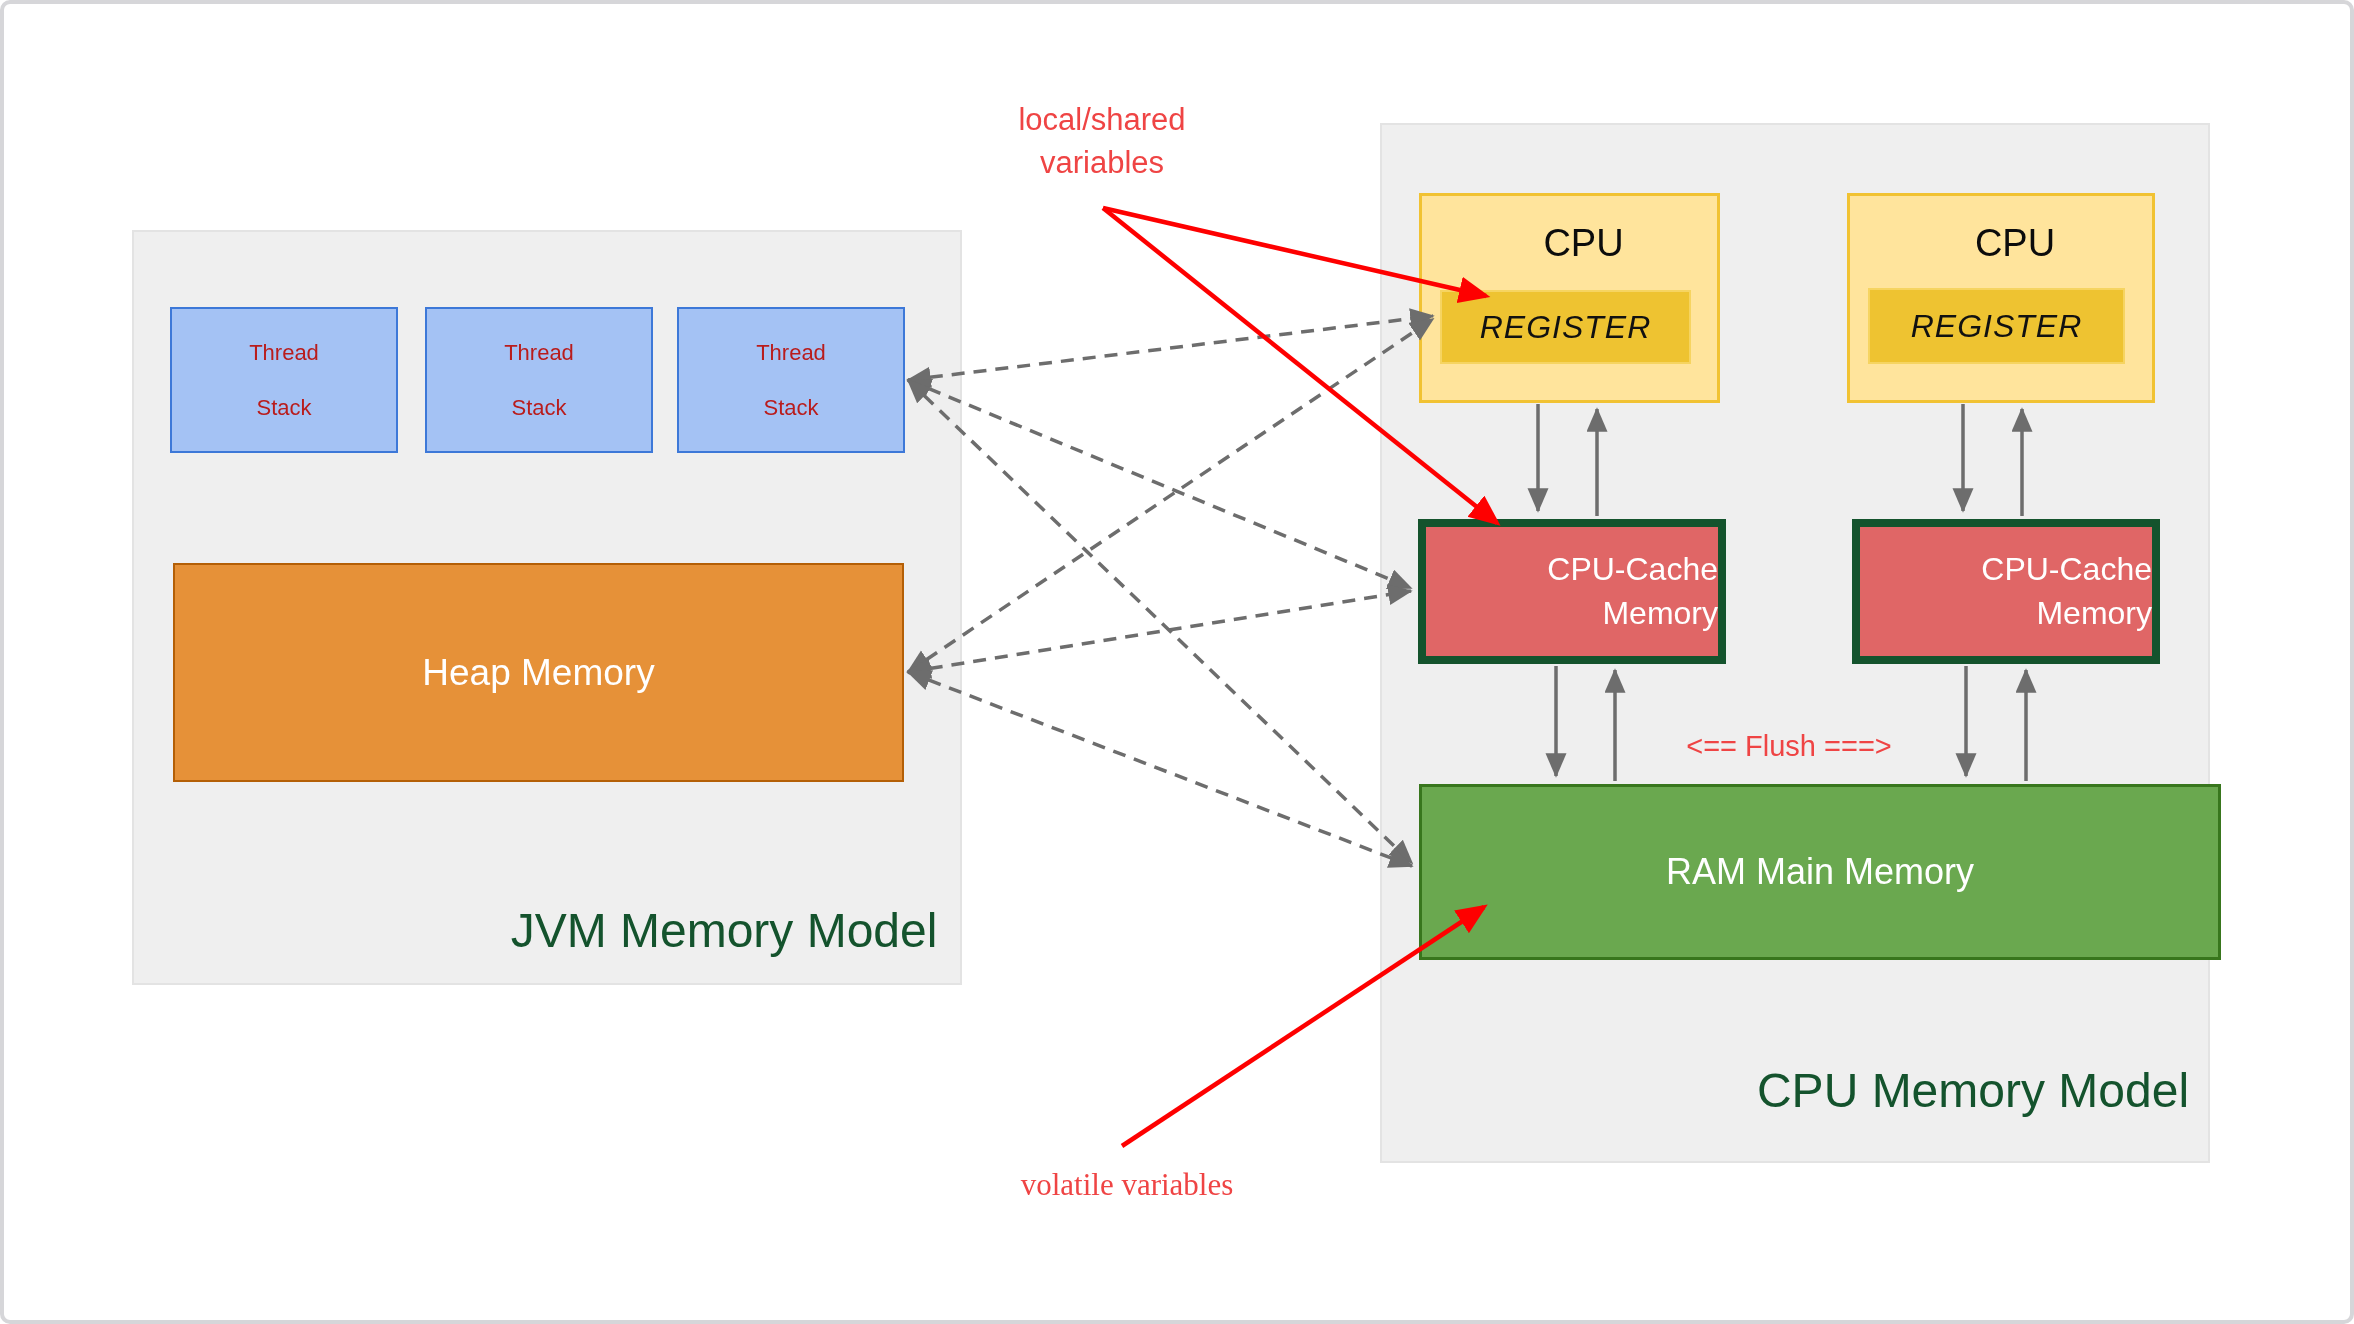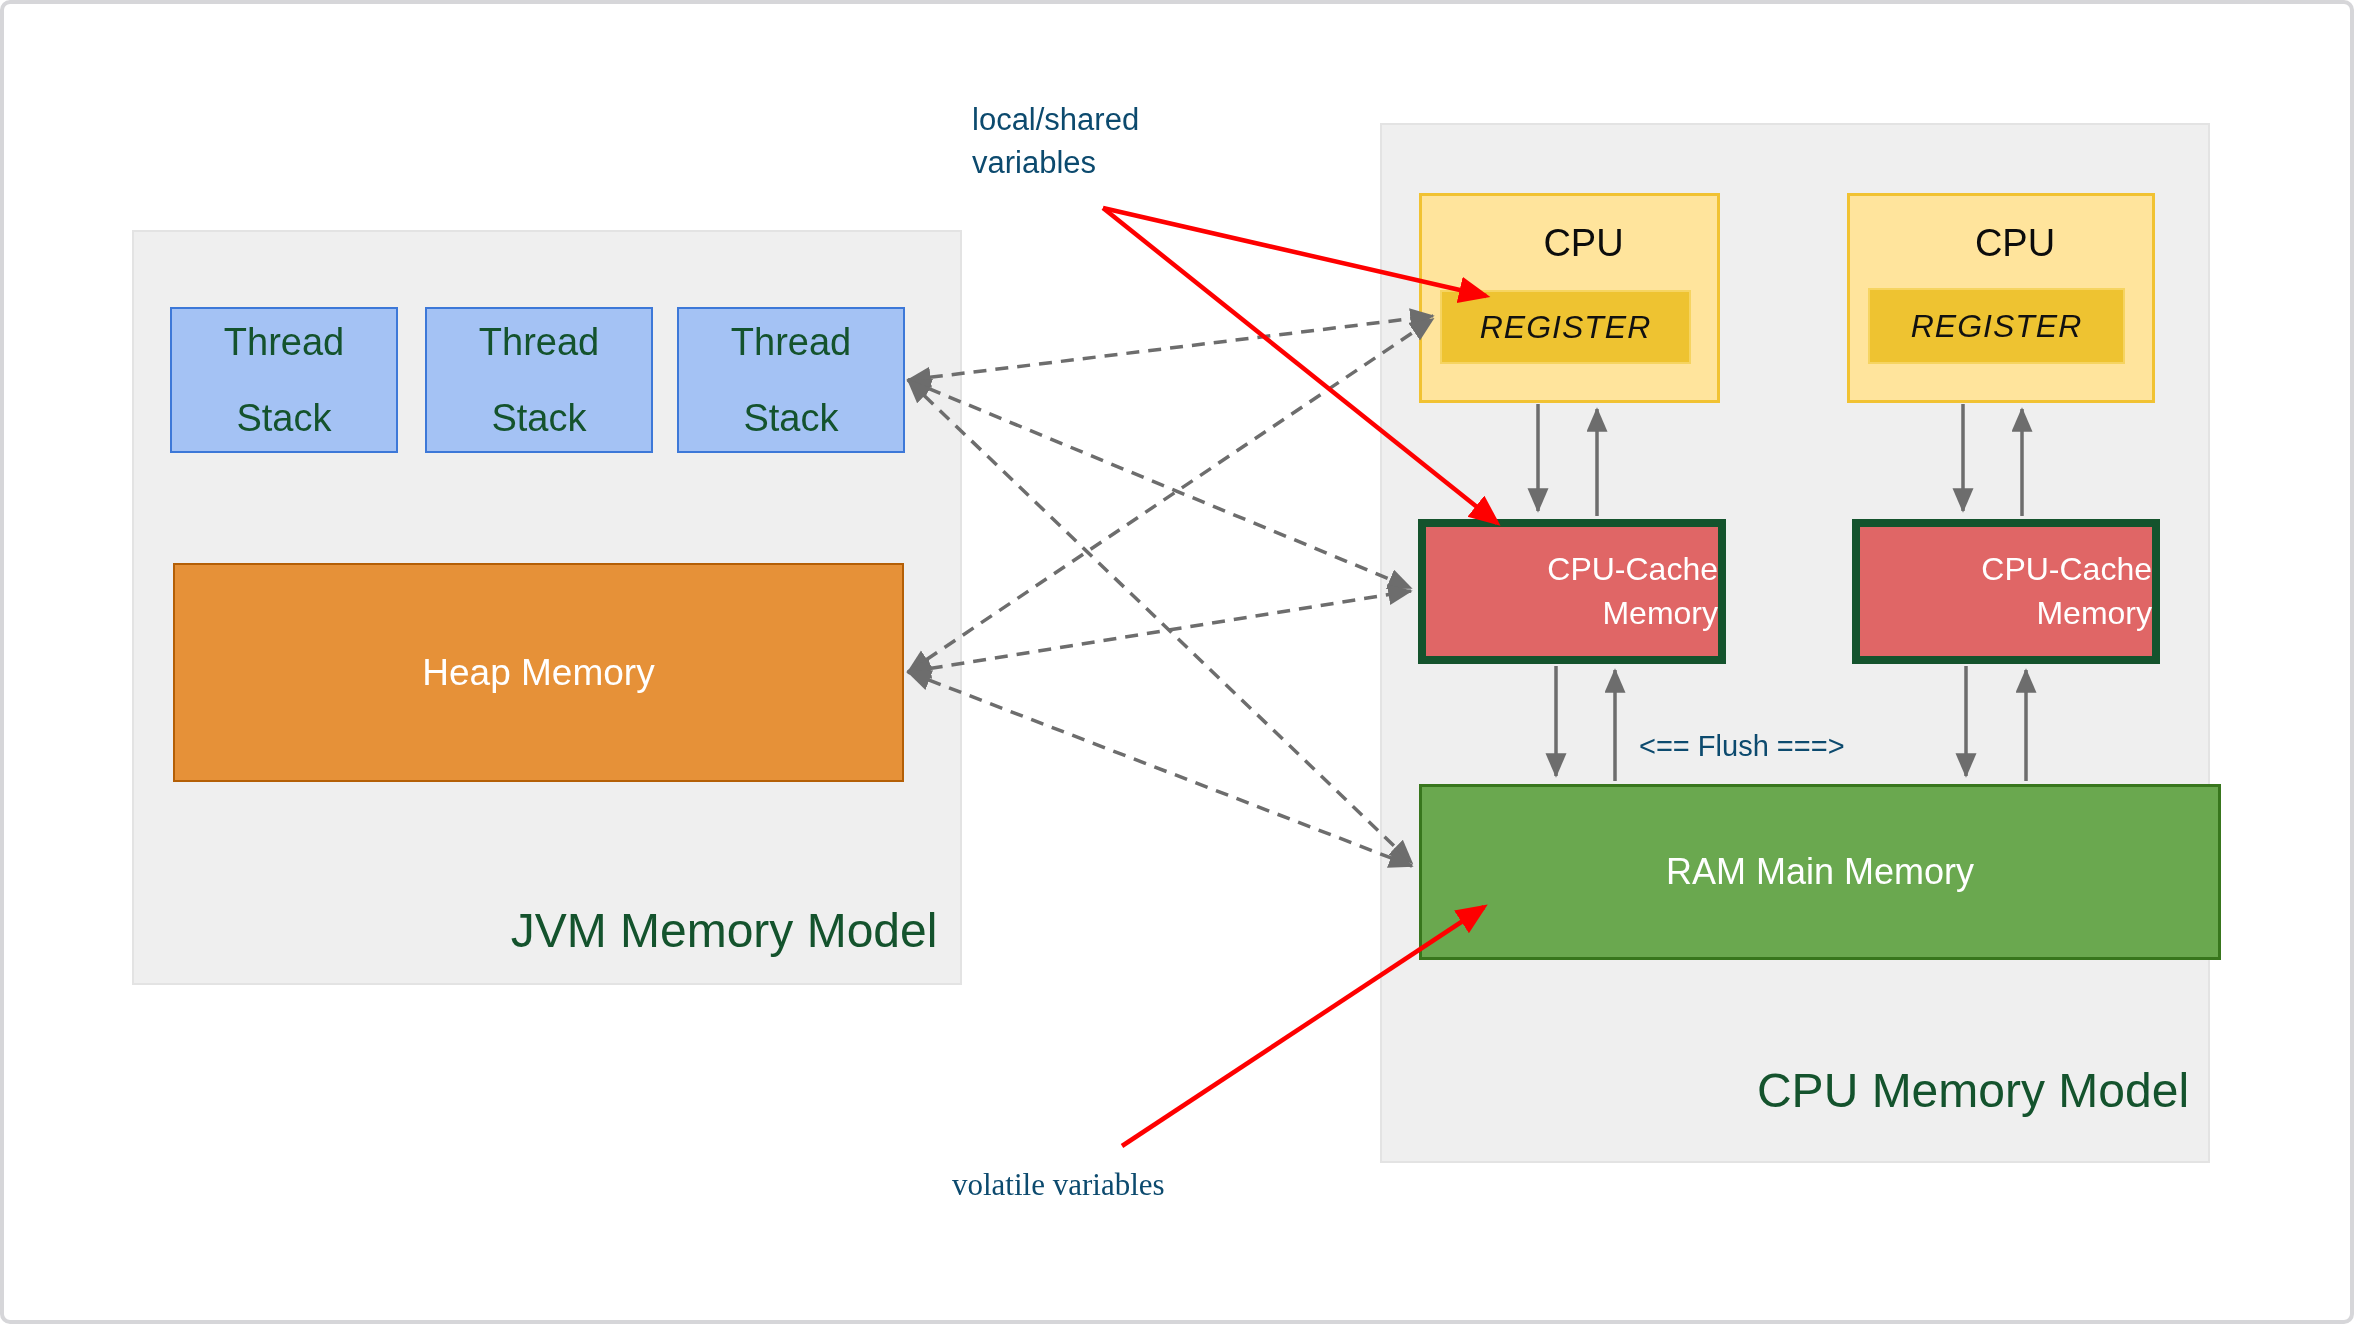--- a/index.html
+++ b/index.html
@@ -3,31 +3,31 @@
 <meta charset="utf-8">
 <style>
   html,body{margin:0;padding:0;background:#ffffff;}
   body{width:2354px;height:1324px;position:relative;overflow:hidden;
        font-family:"Liberation Sans","DejaVu Sans",sans-serif;}
   .frame{position:absolute;inset:0;border:4px solid #d6d6d9;border-radius:10px;box-sizing:border-box;}
   .abs{position:absolute;box-sizing:border-box;}
   .panel{background:#efefef;border:2px solid #e3e3e3;}
   .box{display:flex;flex-direction:column;align-items:center;justify-content:center;text-align:center;}
   .thread{left:0;top:307px;width:228px;height:146px;background:#a4c2f4;border:2px solid #3d78d8;
-          font-size:38px;line-height:1.32;color:#14532d;gap:26px;}
+          font-size:22px;line-height:1.32;color:#b91c1c;gap:26px;}
   #heap{left:173px;top:563px;width:731px;height:219px;background:#e69138;border:2px solid #b45f06;
         color:#ffffff;font-size:37px;align-items:center;}
   .cpu-box{background:#ffe49c;border:3px solid #f1c232;justify-content:flex-start;}
   .cpu-box .cpu-label{margin-top:26px;font-size:38px;color:#0c0c0c;margin-left:28px;}
   .register{background:#eec331;border:2px solid #f6d461;color:#111;font-size:32px;letter-spacing:1px;font-style:italic;}
   .cache{background:#e06666;border:8px solid #14532d;color:#ffffff;font-size:32px;line-height:1.35;align-items:flex-end;}
   #ram{left:1419px;top:784px;width:802px;height:176px;background:#6aa84f;border:3px solid #38761d;
        color:#ffffff;font-size:36px;}
   .panel-title{font-size:48px;color:#14532d;text-align:center;}
-  .red-note{color:#0c4a6e;font-size:31px;text-align:left;line-height:1.4;}
+  .red-note{color:#ef4444;font-size:31px;text-align:center;line-height:1.4;}
   #flush{left:1639px;top:726px;width:300px;font-size:29px;}
   svg.connectors{position:absolute;left:0;top:0;z-index:50;pointer-events:none;}
 </style>
 </head>
 <body>
 
 <div class="frame"></div>
 
 <div class="abs panel" style="left:132px;top:230px;width:830px;height:755px;"></div>
 

